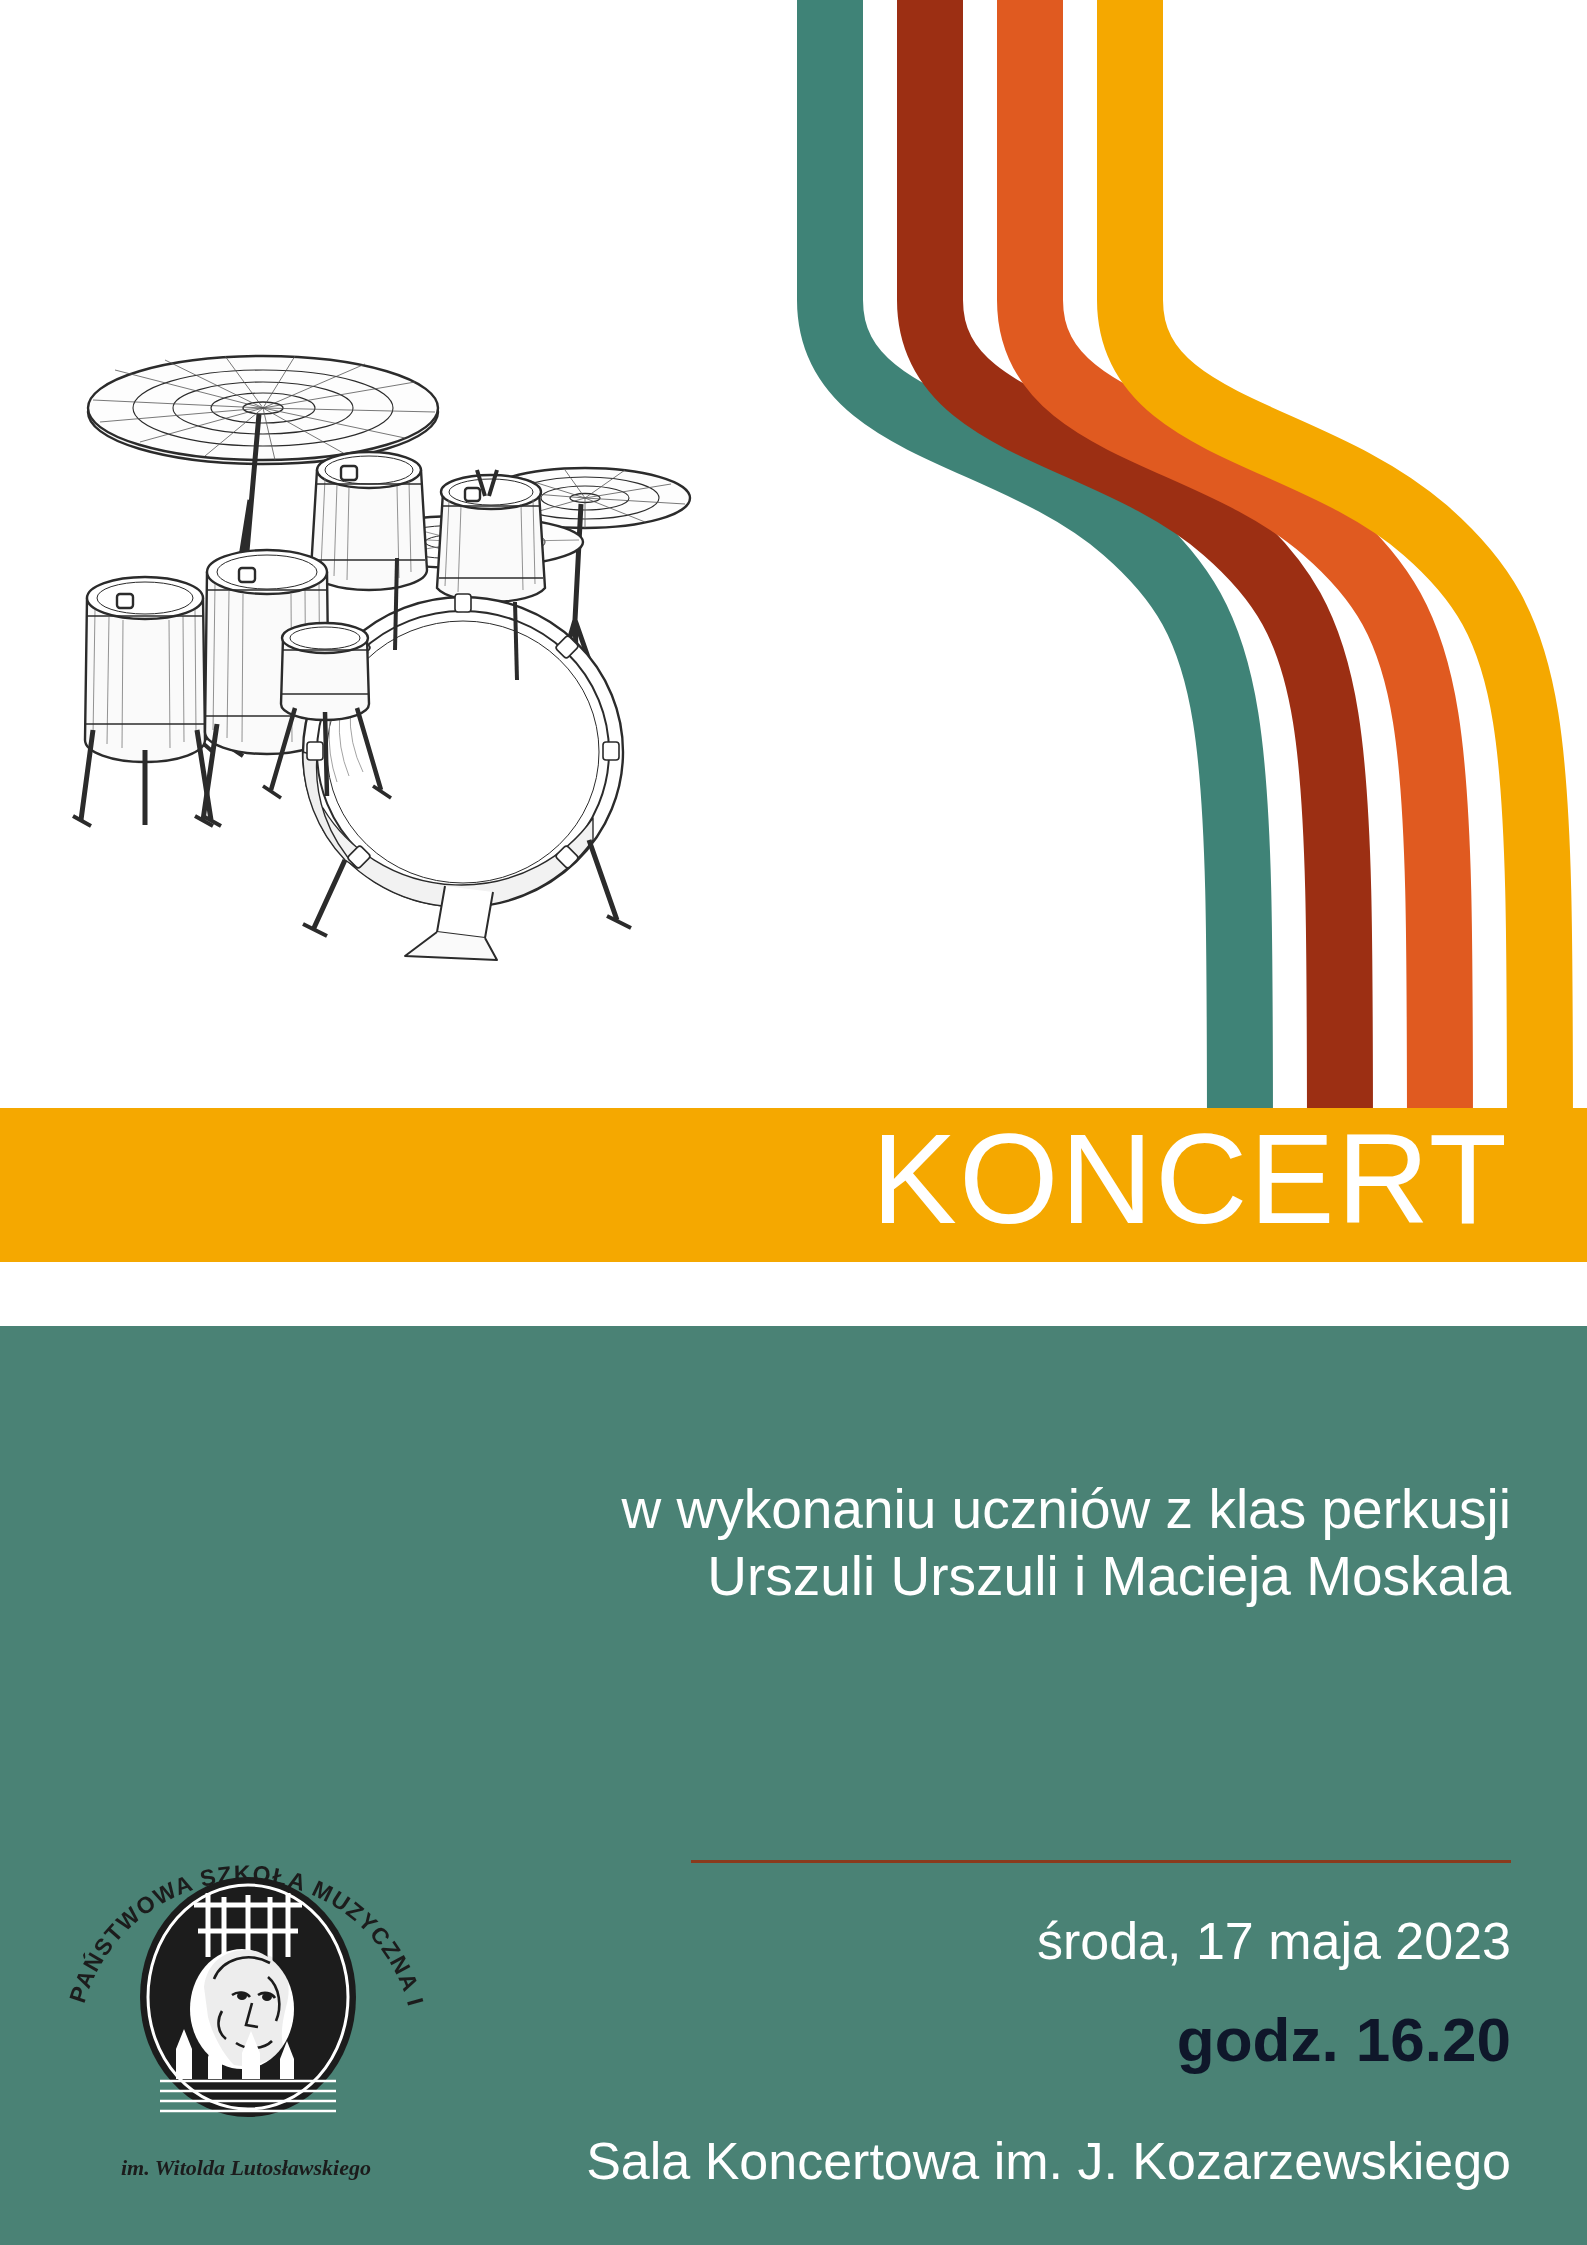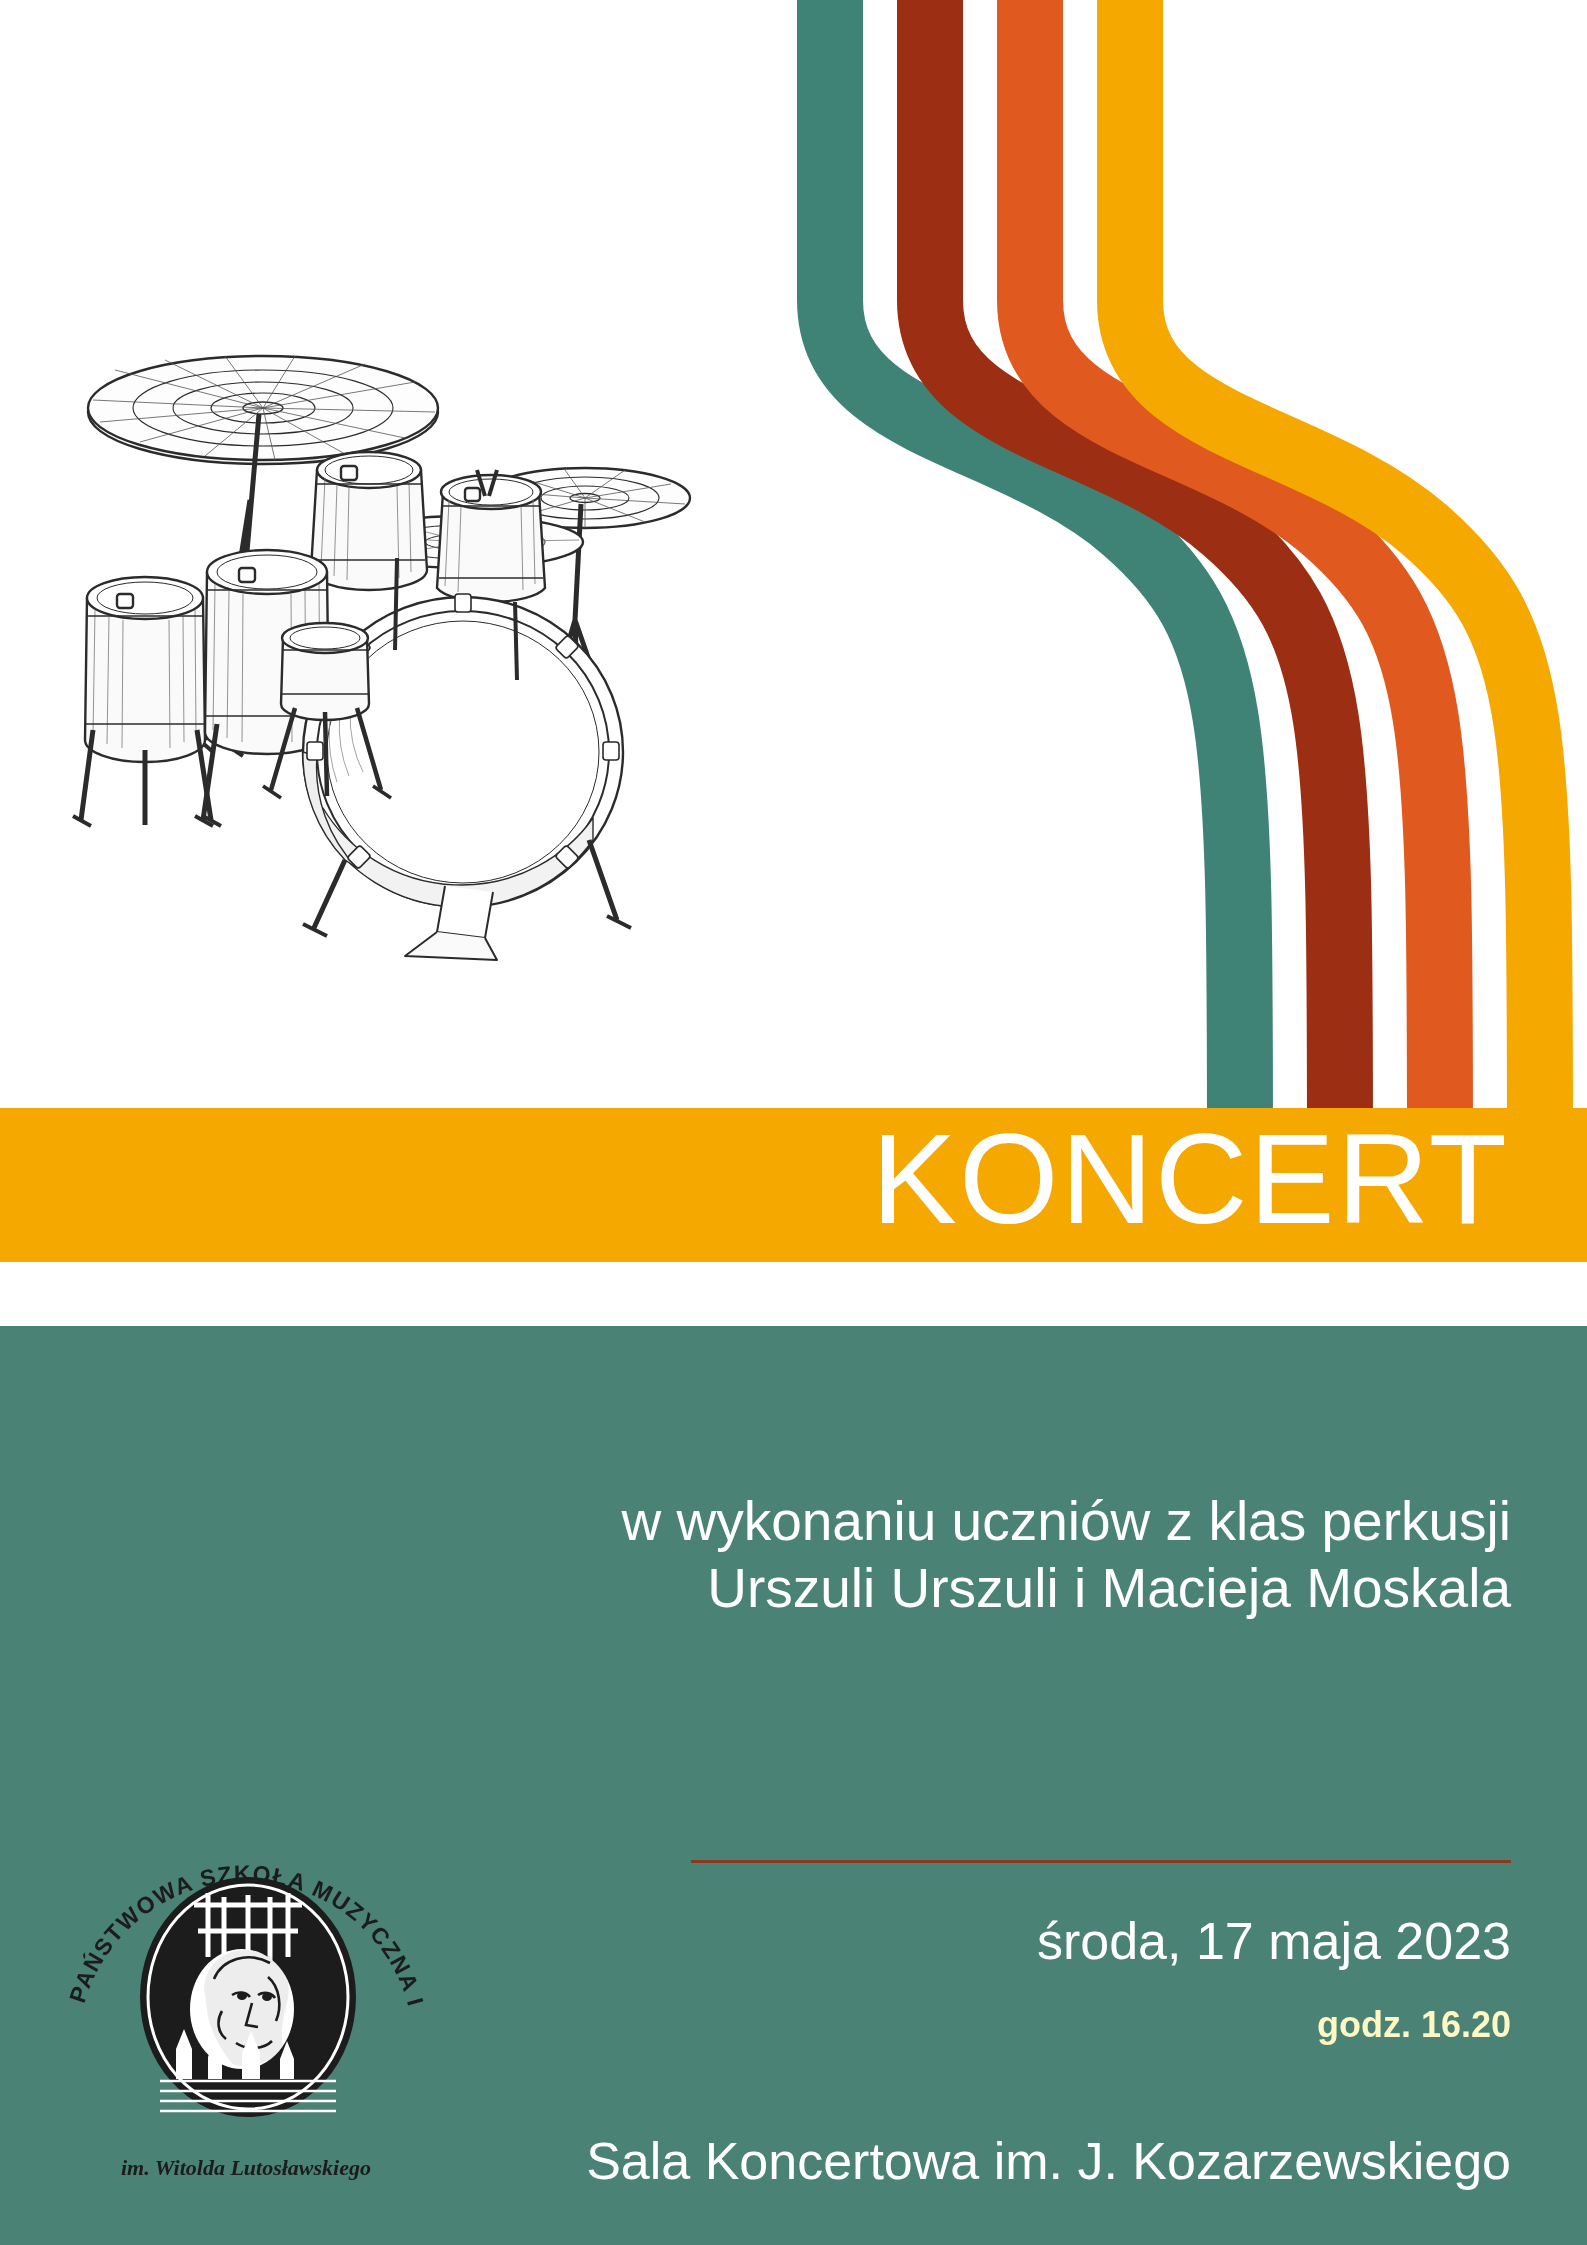--- a/index.html
+++ b/index.html
@@ -78,21 +78,21 @@
     left: 0;
     top: 1326px;
     width: 1587px;
     height: 919px;
     background: #4a8275;
   }
 
   .performers {
     position: absolute;
     right: 76px;
-    top: 162px;
+    top: 150px;
     width: 1200px;
     text-align: right;
     color: #ffffff;
   }
   .performers .line1 {
     font-size: 55px;
     line-height: 1.22;
     white-space: nowrap;
   }
   .performers .line2 {
@@ -120,22 +120,22 @@
     font-size: 52px;
     white-space: nowrap;
   }
 
   .time-line {
     position: absolute;
     right: 76px;
     top: 678px;
     width: 1200px;
     text-align: right;
-    color: #fef9c3;
-    font-size: 36px;
+    color: #0f172a;
+    font-size: 62px;
     font-weight: bold;
     white-space: nowrap;
   }
 
   .venue-line {
     position: absolute;
     right: 76px;
     top: 805px;
     width: 1300px;
     text-align: right;

